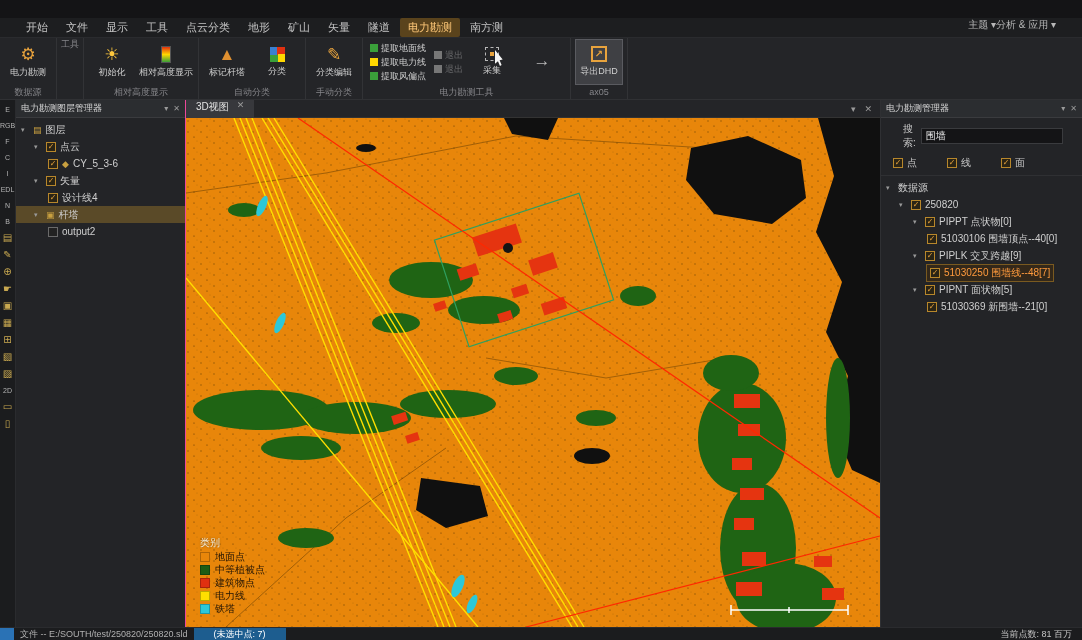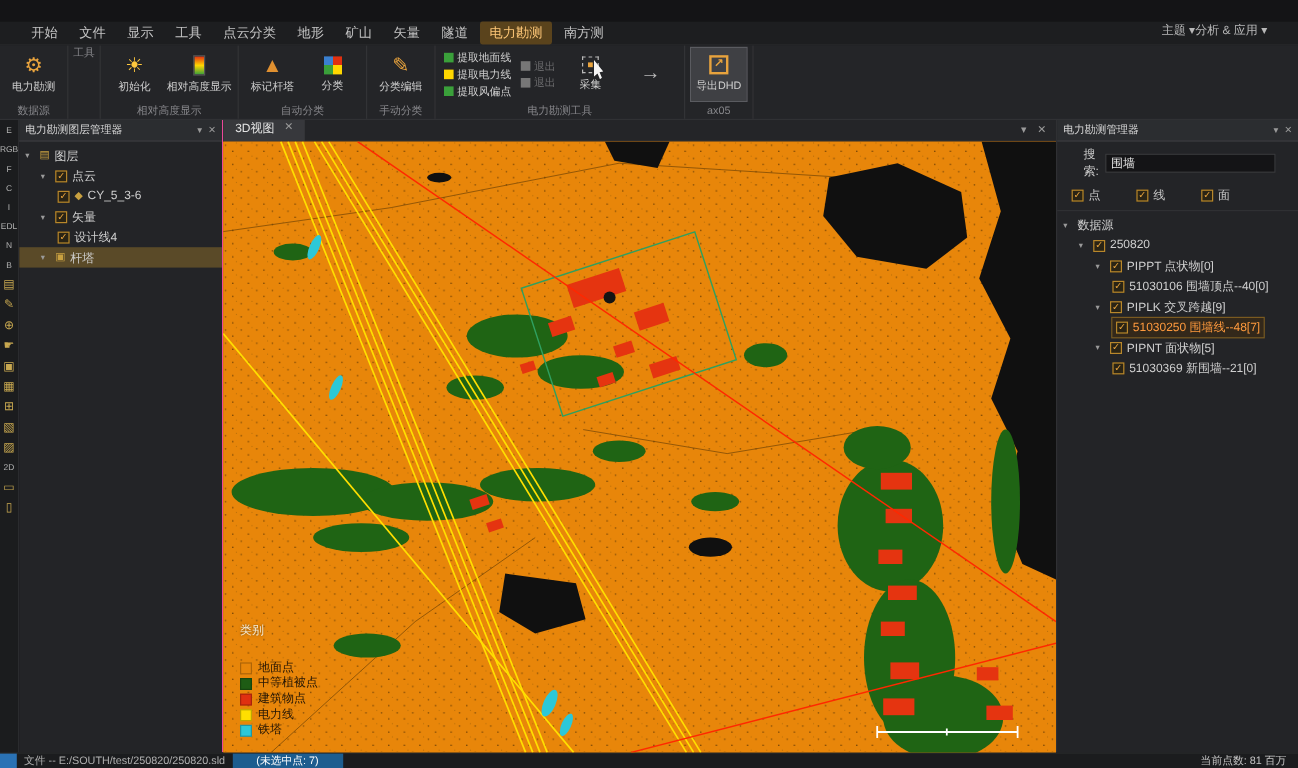--- a/index.html
+++ b/index.html
@@ -65,21 +65,21 @@
   .fitem{display:flex;gap:4px;align-items:center;cursor:default}
 
   .viewport{flex:1;display:flex;flex-direction:column;min-width:0}
   .vtabs{height:18px;background:#242528;display:flex;align-items:center;border-bottom:1px solid #333;flex:none}
   .vtab{height:18px;display:flex;align-items:flex-start;gap:8px;padding:0 10px;background:#37383c;color:#e2e2e2;font-size:10px;cursor:default}
   .vtab .x{color:#9a9a9a;font-size:9px}
   .vt-icons{margin-left:auto;padding-right:8px;display:flex;gap:9px;color:#9a9a9a;font-size:9px}
   .mapwrap{flex:1;position:relative;min-height:0;background:#e8860a}
   .mapwrap svg{display:block;width:100%;height:100%}
   .legend{position:absolute;left:14px;bottom:12px;font-size:10px;line-height:13px}
-  .legend .lt{color:#f5ecd8;margin-bottom:18px;text-shadow:0 0 2px #7a4a08}
+  .legend .lt{color:#f5ecd8;margin-bottom:1px;text-shadow:0 0 2px #7a4a08}
   .lrow{display:flex;align-items:center;gap:5px;height:13px;color:#231505}
   .lsw{width:10px;height:10px;display:inline-block;flex:none;border:1px solid rgba(0,0,0,.25)}
 
   .statusbar{height:13px;background:#1b1c1e;border-top:1px solid #2a2b2e;display:flex;align-items:center;font-size:9px;color:#b0b0b0;gap:6px;flex:none}
   .sb-accent{width:14px;height:12px;background:#2a72b5;flex:none}
   .sb-high{background:#1d5d8f;color:#fff;padding:0 20px;height:12px;display:flex;align-items:center}
   .sb-right{margin-left:auto;padding-right:10px;color:#c4c4c4}
 
   .cursor{position:absolute;left:495px;top:50px;width:11px;height:16px;background:#f5f5f5;clip-path:polygon(0 0,0 86%,27% 70%,45% 100%,60% 93%,42% 64%,70% 60%);filter:drop-shadow(1px 1px 1px rgba(0,0,0,.8));z-index:50;pointer-events:none}
 </style>
@@ -268,20 +268,24 @@
         </div>
         <div class="trow i2">
           <span class="cb">✓</span>
           <span class="lbl">设计线4</span>
         </div>
         <div class="trow i1 selected">
           <span class="exp">▾</span>
           <span class="ticon">▣</span>
           <span class="lbl">杆塔</span>
         </div>
+        <div class="trow i2">
+          <span class="cb empty"></span>
+          <span class="lbl">output2</span>
+        </div>
       </div>
     </div>
 
     <div class="viewport">
       <div class="vtabs">
         <div class="vtab">
           <span>3D视图</span>
           <span class="x">✕</span>
         </div>
         <div class="vt-icons">

